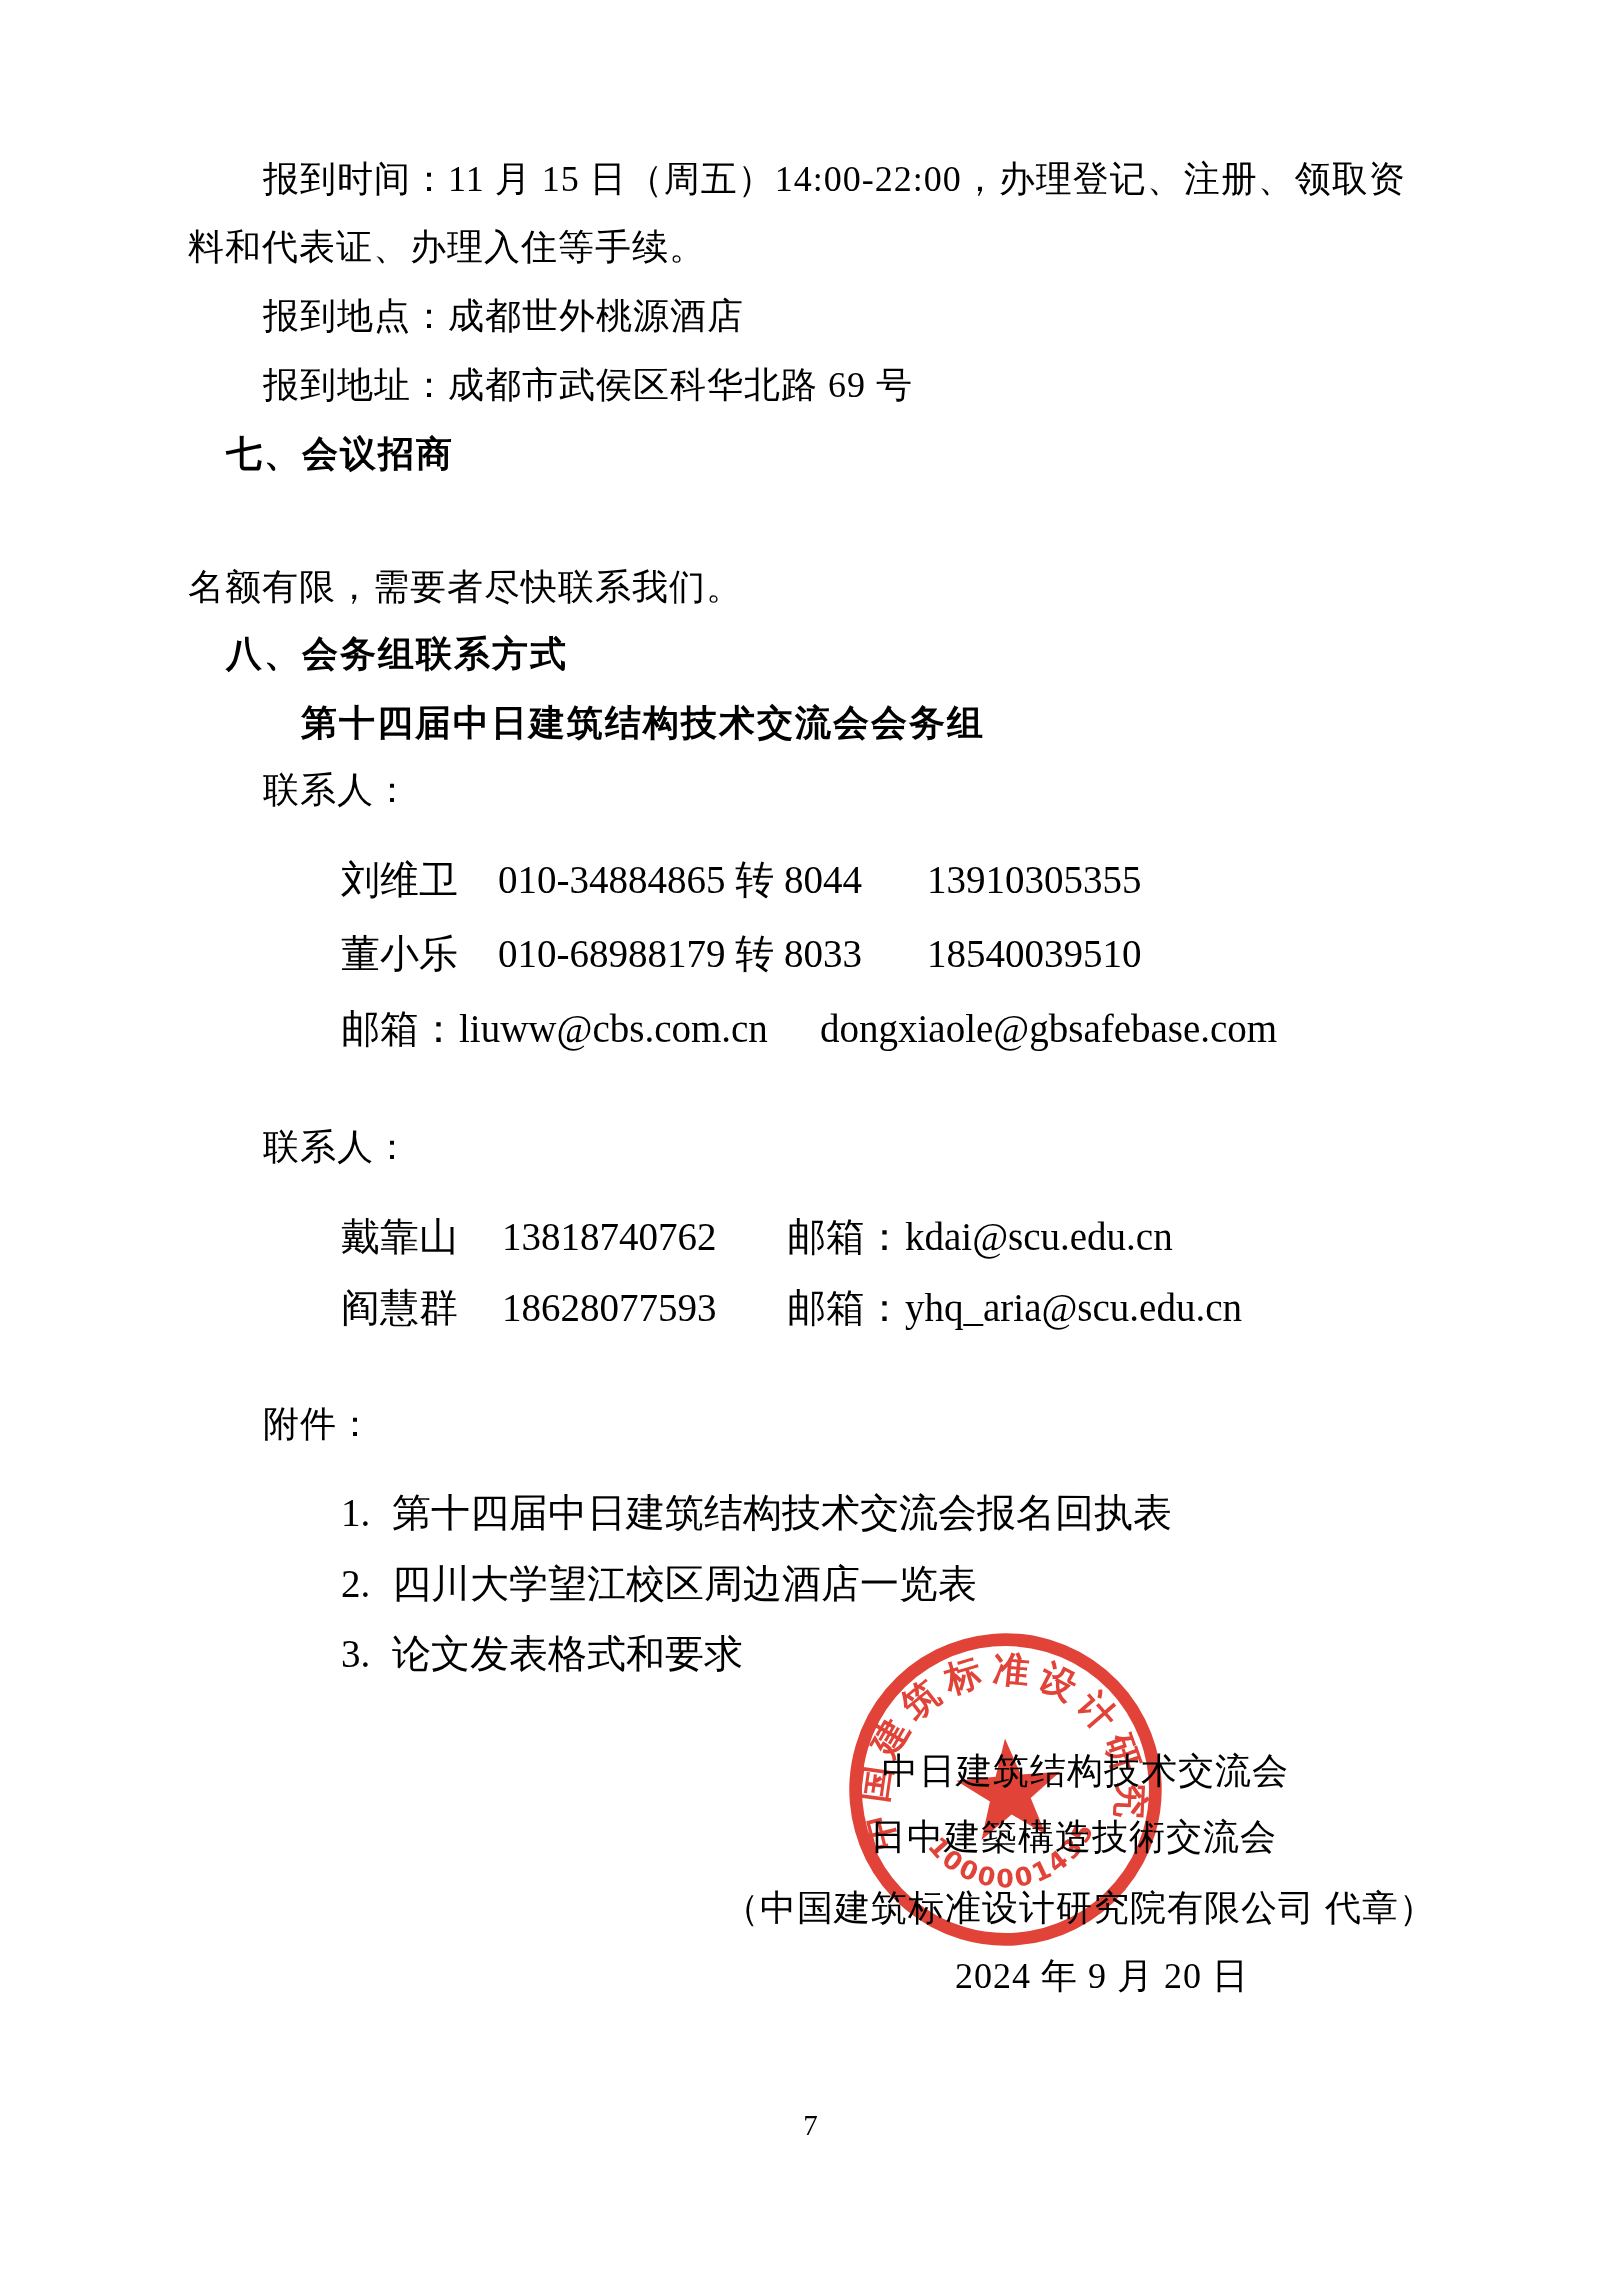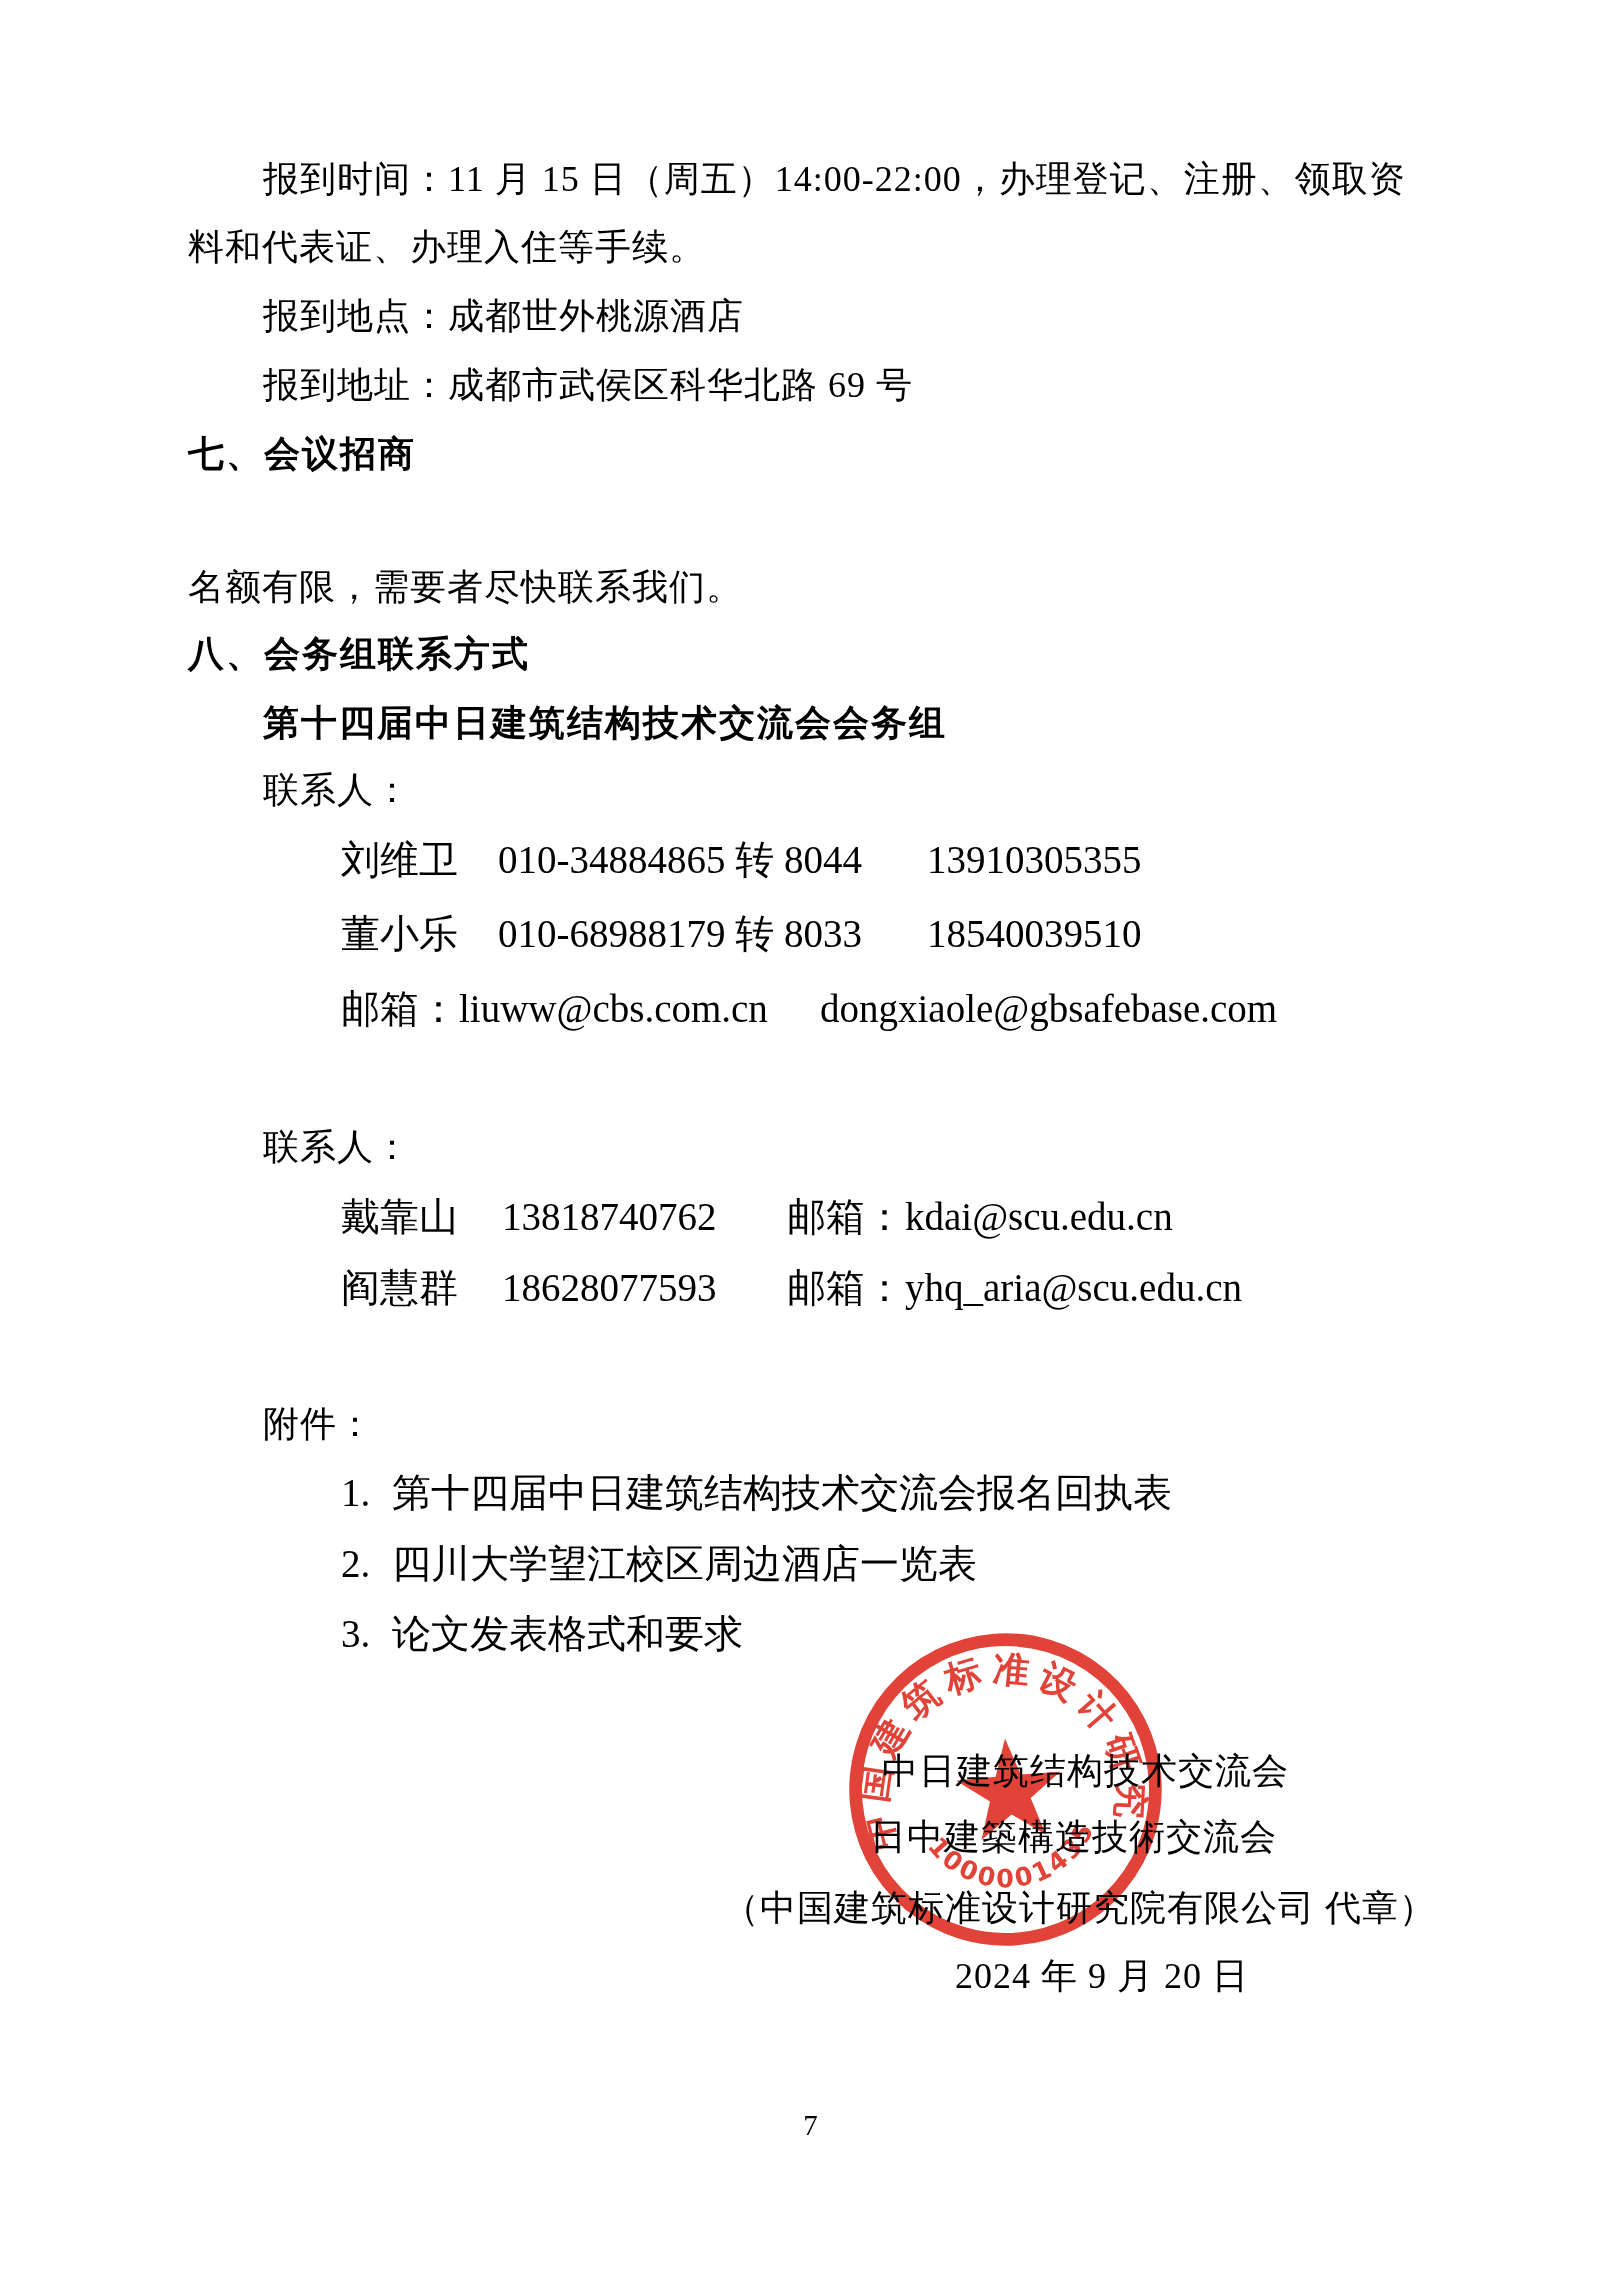--- a/index.html
+++ b/index.html
@@ -15,24 +15,25 @@
     position:absolute;
     font-size:36px;
     line-height:49px;
     white-space:nowrap;
     letter-spacing:1px;
   }
   .hei{
     font-family:"Liberation Sans","DejaVu Sans",sans-serif;
     font-weight:700;
     letter-spacing:2px;
+    margin-left:38px;
   }
   .row{
     position:absolute;
-    width:1127px;height:53px;
+    width:1127px;height:53px;margin-top:20px;
   }
   .row .at{
     position:absolute;
     top:0;
     font-size:39px;
     line-height:49px;
     white-space:nowrap;
   }
   .footer-num{
     position:absolute;

